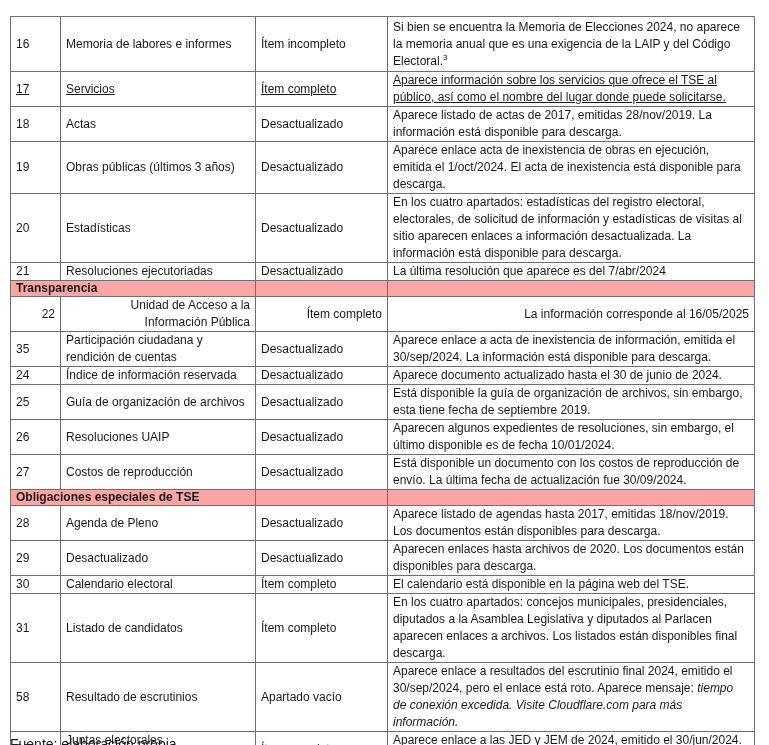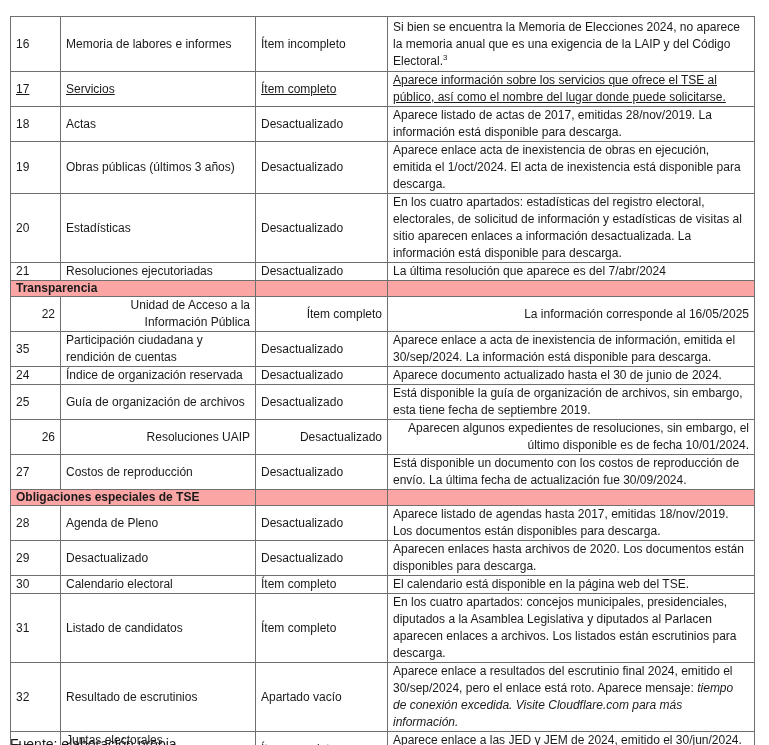--- a/index.html
+++ b/index.html
@@ -93,31 +93,31 @@
         <td class="obs"><span>La información corresponde al 16/05/2025</span></td>
       </tr>
       <tr style="height: 35px;">
         <td>35</td>
         <td>Participación ciudadana y rendición de cuentas</td>
         <td>Desactualizado</td>
         <td class="obs"><span>Aparece enlace a acta de inexistencia de información, emitida el 30/sep/2024. La información está disponible para descarga.</span></td>
       </tr>
       <tr style="height: 17px;">
         <td>24</td>
-        <td>Índice de organización reservada</td>
+        <td>Índice de información reservada</td>
         <td>Desactualizado</td>
         <td class="obs"><span>Aparece documento actualizado hasta el 30 de junio de 2024.</span></td>
       </tr>
       <tr style="height: 27px;">
         <td>25</td>
         <td>Guía de organización de archivos</td>
         <td>Desactualizado</td>
         <td class="obs"><span>Está disponible la guía de organización de archivos, sin embargo, esta tiene fecha de septiembre 2019.</span></td>
       </tr>
-      <tr style="height: 35px; text-align: right;">
+      <tr style="height: 35px;">
         <td>26</td>
         <td>Resoluciones UAIP</td>
         <td>Desactualizado</td>
         <td class="obs"><span>Aparecen algunos expedientes de resoluciones, sin embargo, el último disponible es de fecha 10/01/2024.</span></td>
       </tr>
       <tr style="height: 35px; padding-left: 21px;">
         <td>27</td>
         <td>Costos de reproducción</td>
         <td>Desactualizado</td>
         <td class="obs"><span>Está disponible un documento con los costos de reproducción de envío. La última fecha de actualización fue 30/09/2024.</span></td>
@@ -142,24 +142,24 @@
       <tr style="height: 17px;">
         <td>30</td>
         <td>Calendario electoral</td>
         <td>Ítem completo</td>
         <td class="obs"><span>El calendario está disponible en la página web del TSE.</span></td>
       </tr>
       <tr style="height: 69px;">
         <td>31</td>
         <td>Listado de candidatos</td>
         <td>Ítem completo</td>
-        <td class="obs"><span>En los cuatro apartados: concejos municipales, presidenciales, diputados a la Asamblea Legislativa y diputados al Parlacen aparecen enlaces a archivos. Los listados están escrutinios para descarga.</span></td>
+        <td class="obs"><span>En los cuatro apartados: concejos municipales, presidenciales, diputados a la Asamblea Legislativa y diputados al Parlacen aparecen enlaces a archivos. Los listados están disponibles final descarga.</span></td>
       </tr>
       <tr style="height: 69px;">
-        <td>32</td>
+        <td>58</td>
         <td>Resultado de escrutinios</td>
         <td>Apartado vacío</td>
         <td class="obs"><span>Aparece enlace a resultados del escrutinio final 2024, emitido el 30/sep/2024, pero el enlace está roto. Aparece mensaje: </span><span class="italic">tiempo de conexión excedida. Visite Cloudflare.com para más información.</span></td>
       </tr>
       <tr style="height: 35px;">
         <td>33</td>
         <td>Juntas electorales departamentales y municipales</td>
         <td>Ítem completo</td>
         <td class="obs"><span>Aparece enlace a las JED y JEM de 2024, emitido el 30/jun/2024. El enlace está disponible para descarga.</span></td>
       </tr>

